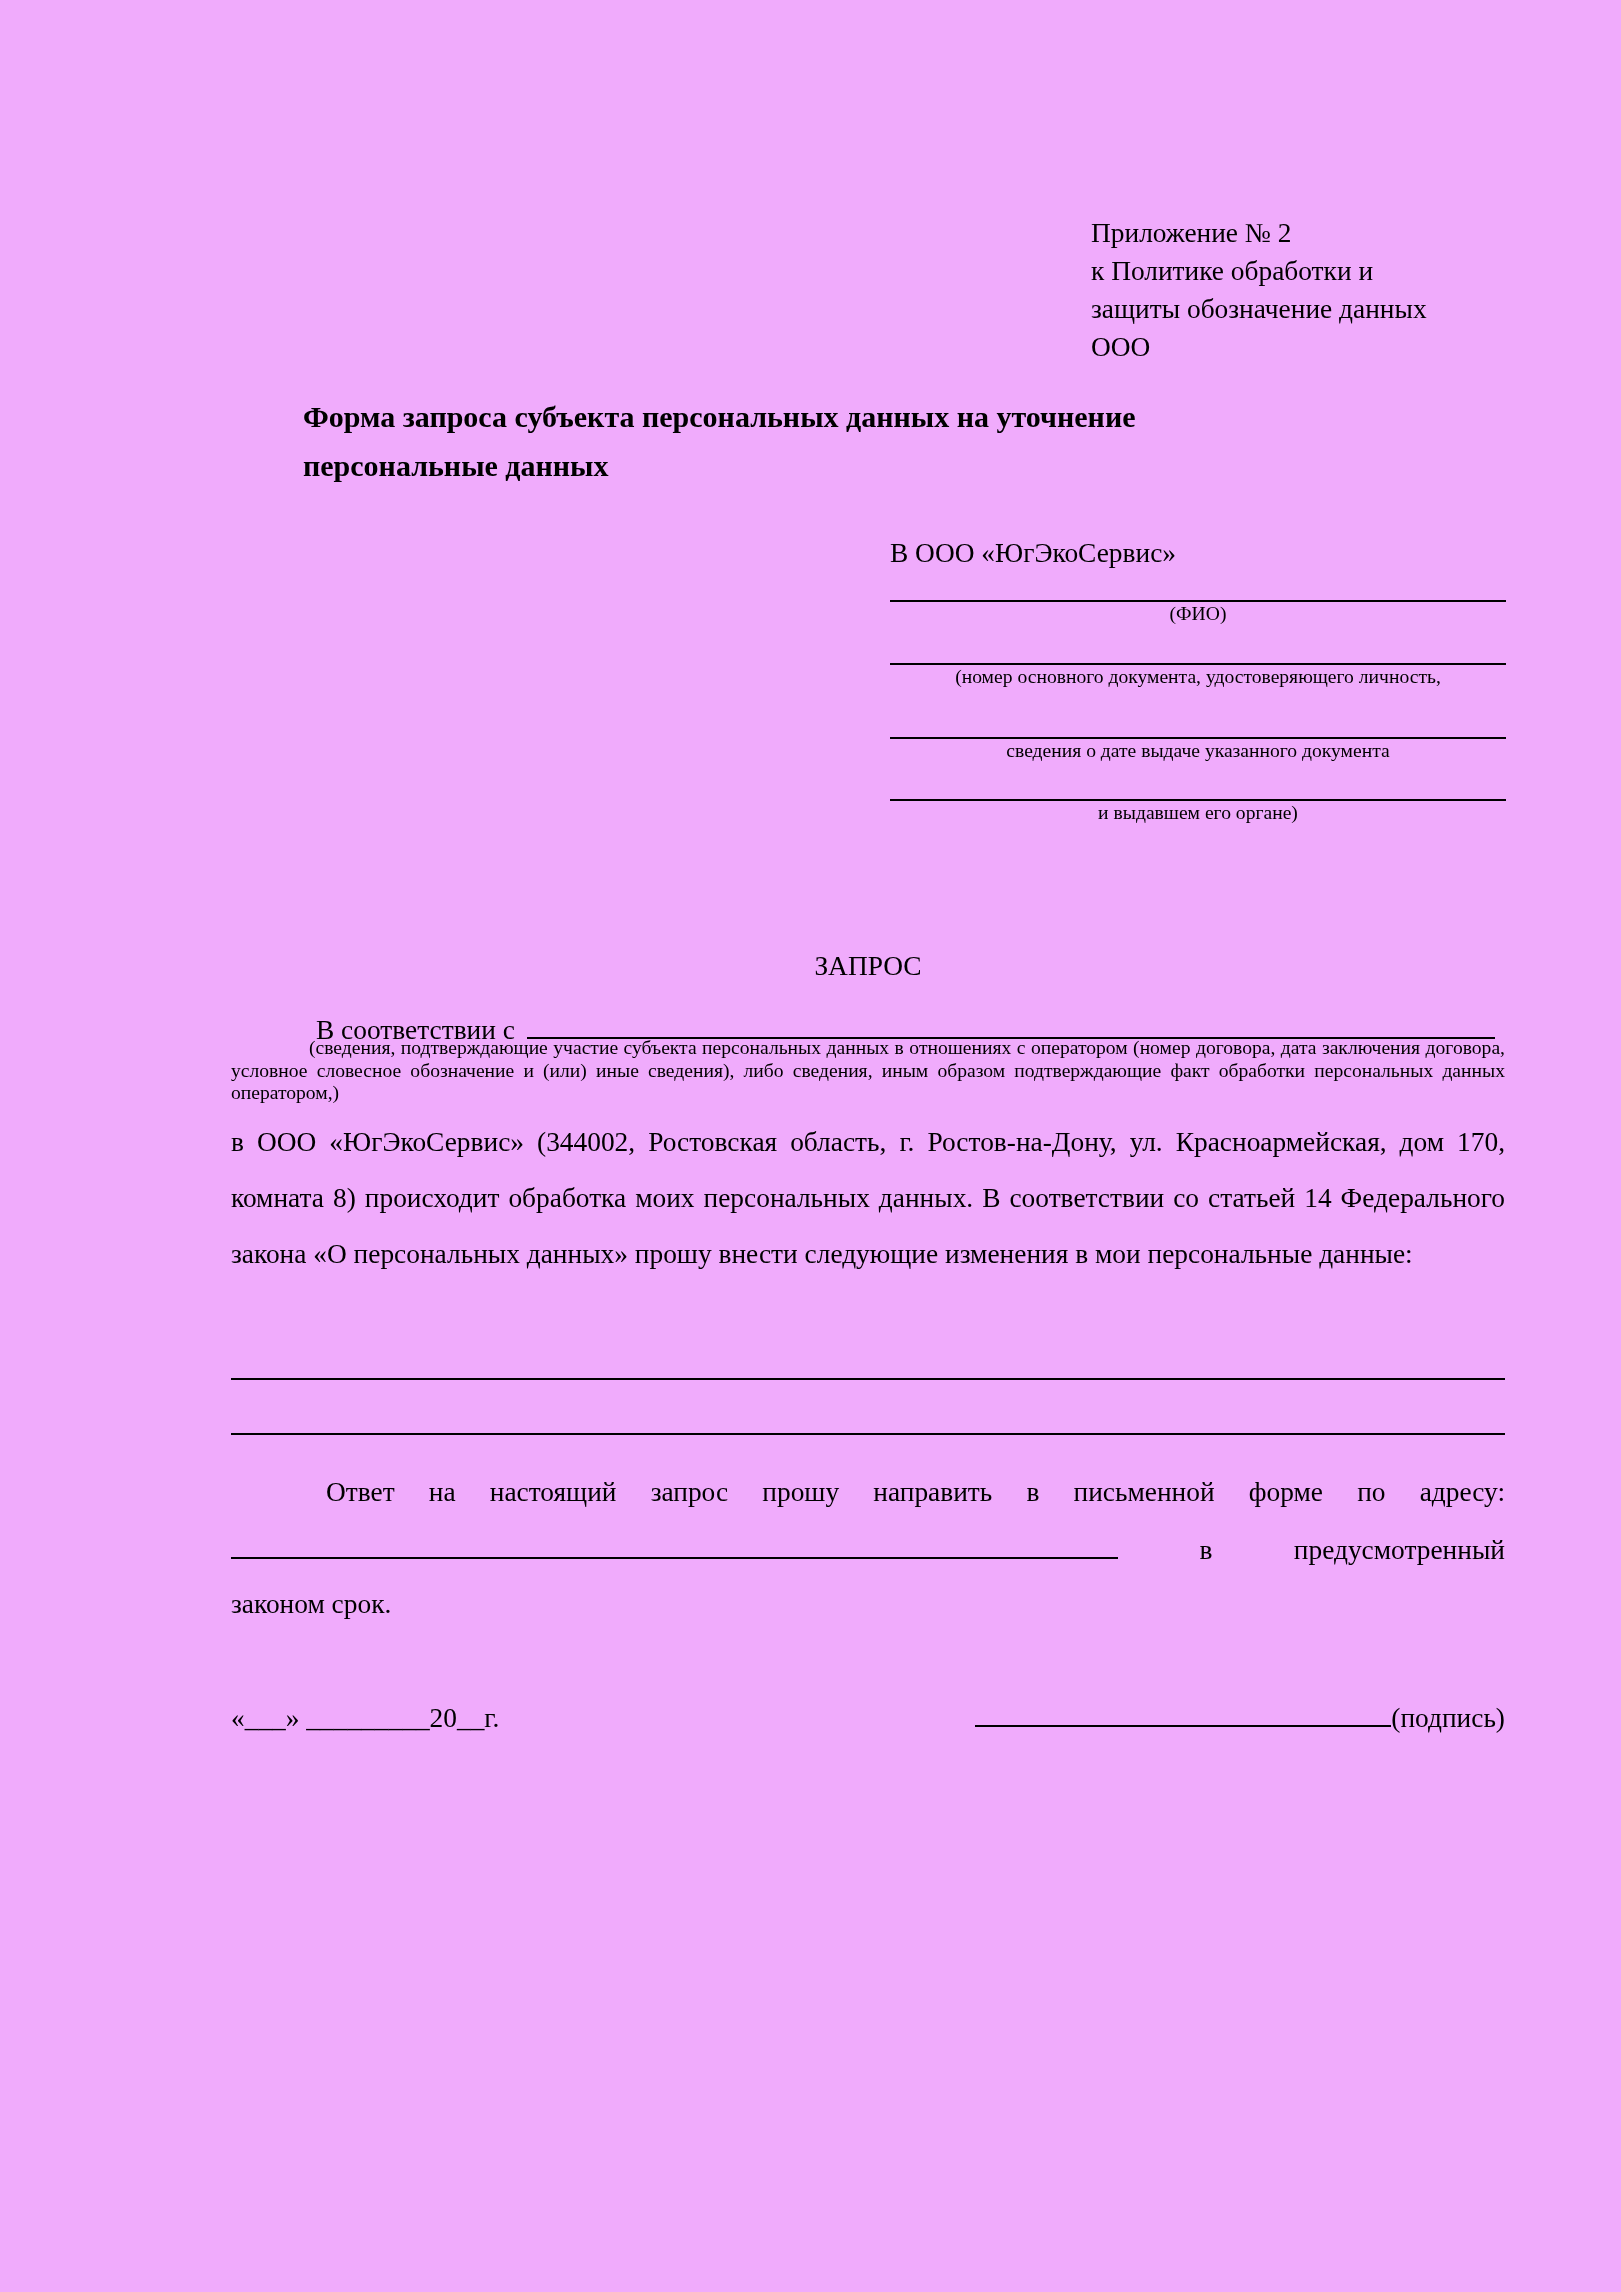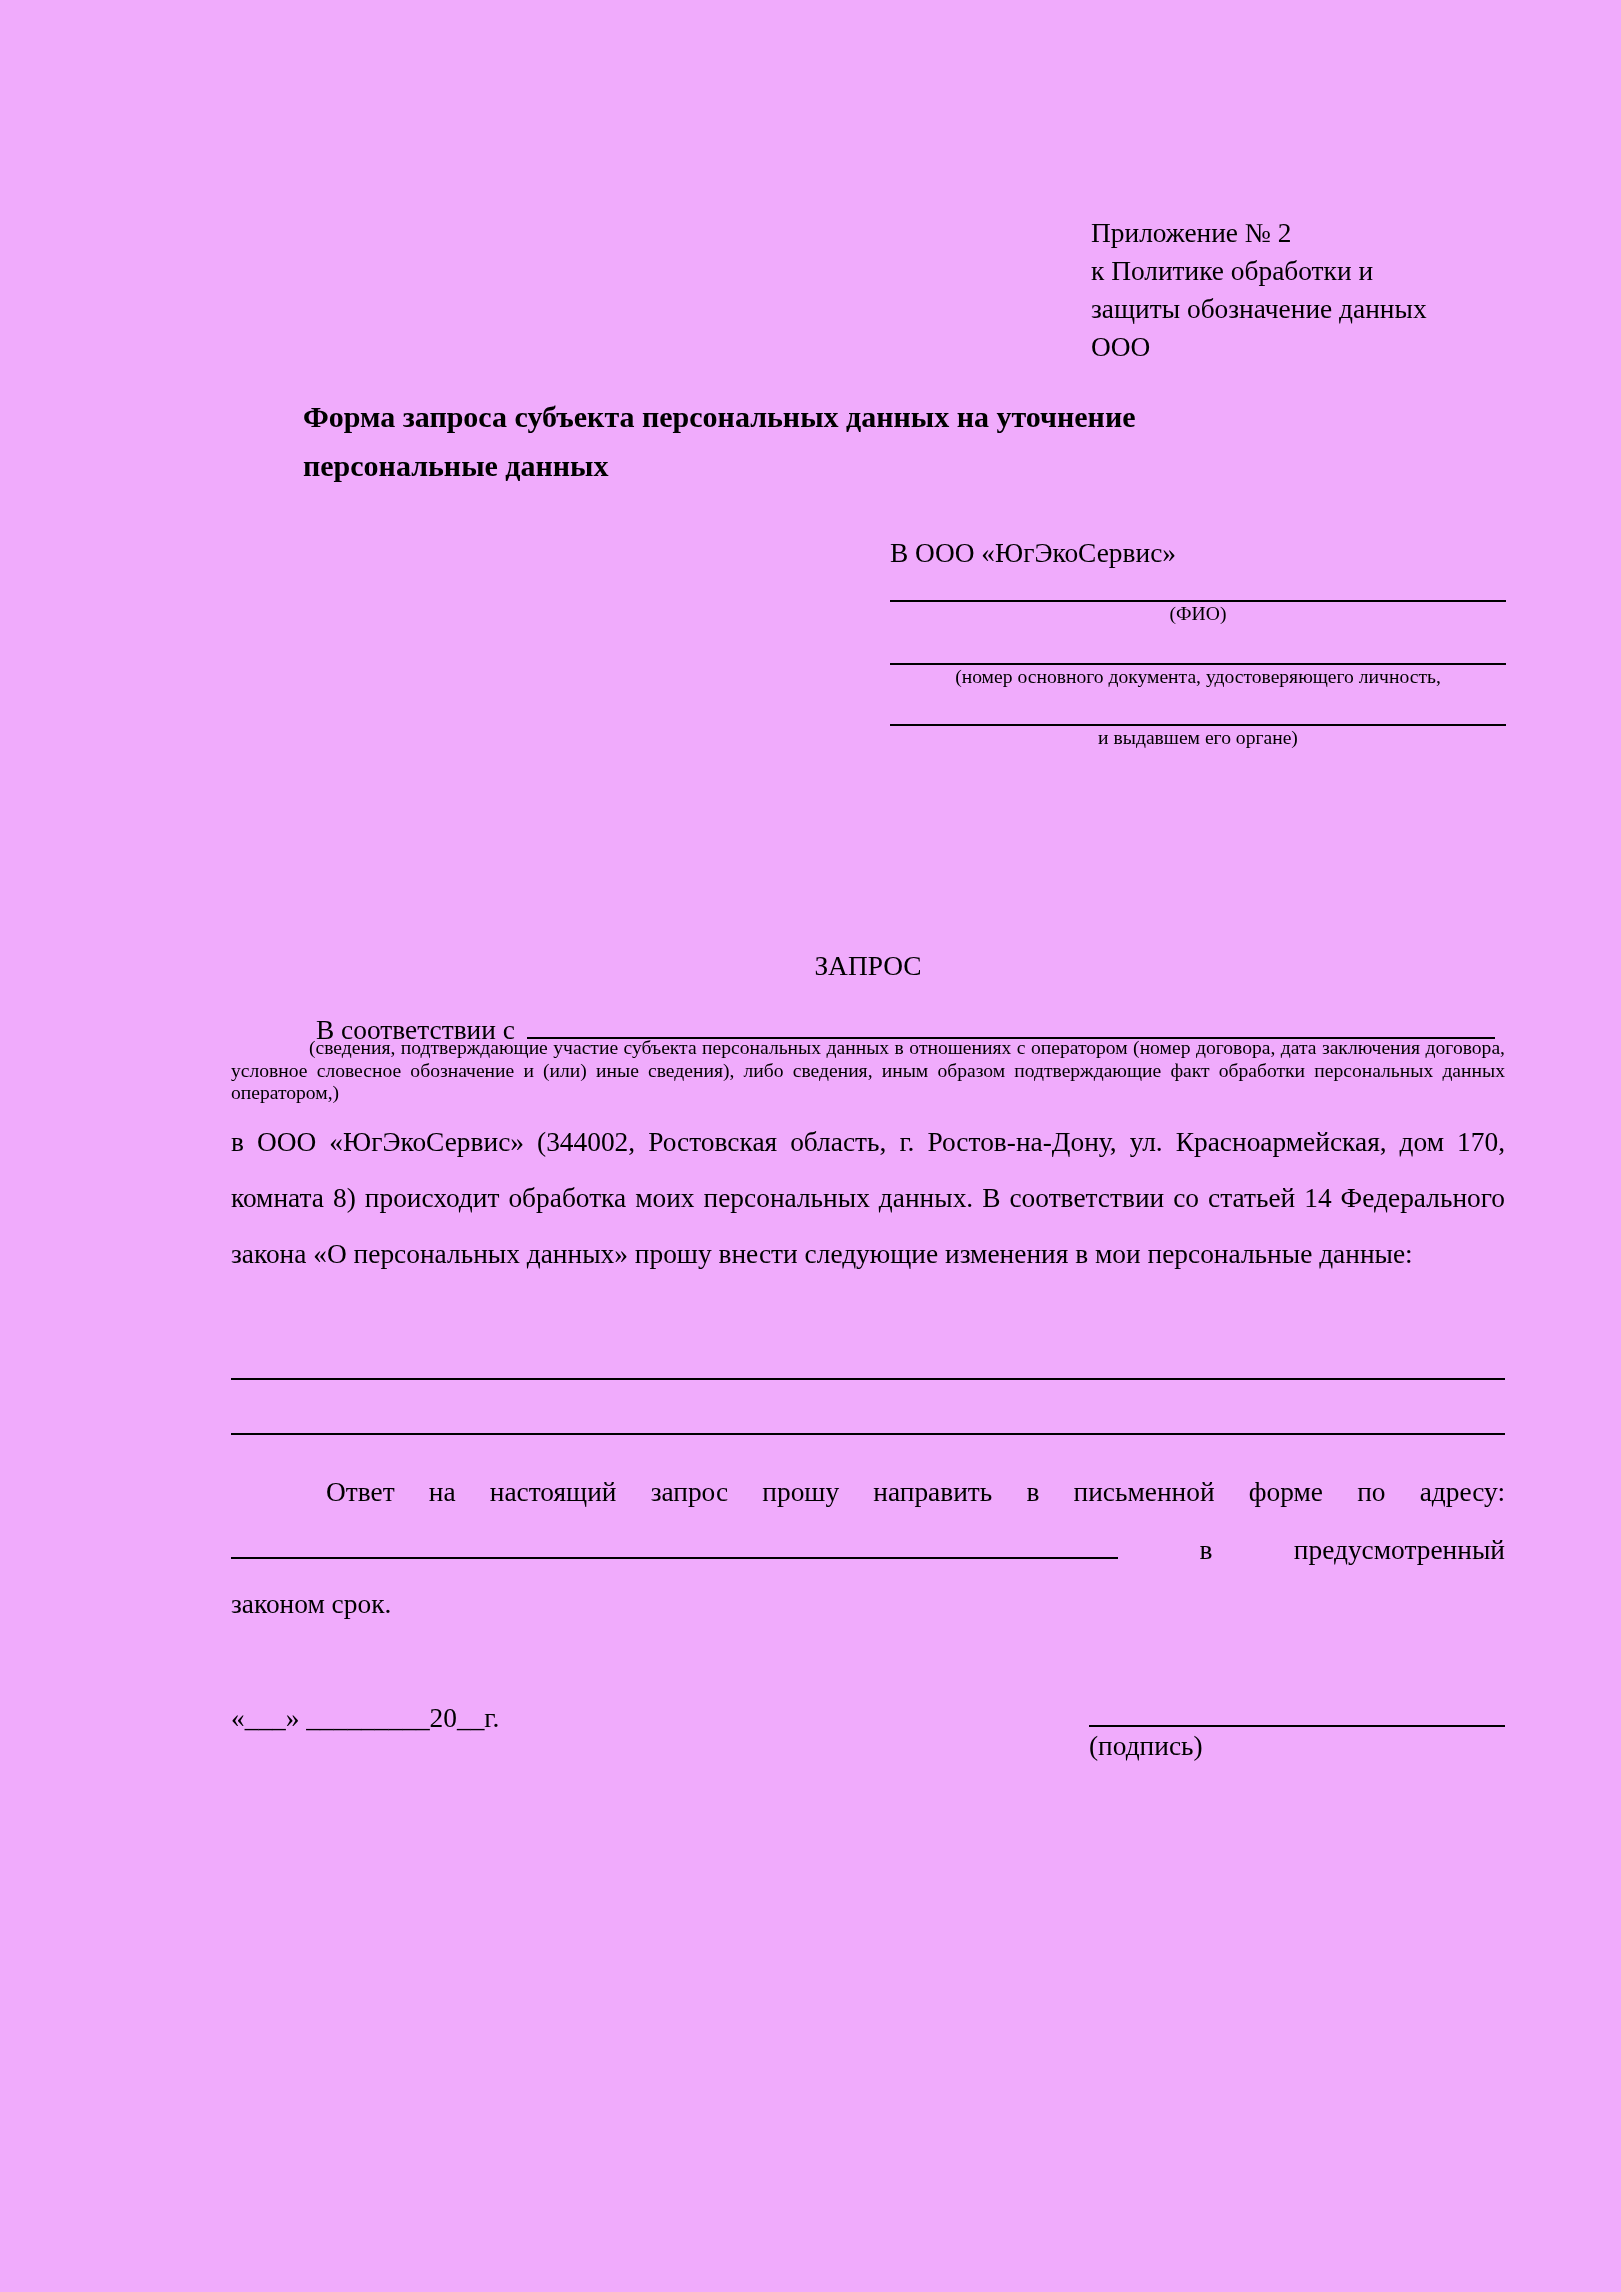--- a/index.html
+++ b/index.html
@@ -154,21 +154,20 @@
     top: 1692px;
     width: 1274px;
     display: flex;
     justify-content: space-between;
     align-items: baseline;
     line-height: 39px;
   }
   .sign-right {
     display: flex;
     align-items: baseline;
-    flex-direction: column;
   }
   .signature-blank {
     width: 416px;
     height: 33px;
     border-bottom: 2px solid #000000;
   }
 </style>
 </head>
 <body>
 
@@ -192,20 +191,24 @@
     <div>
       <div class="blank blank-1"></div>
       <div class="field-caption">(ФИО)</div>
     </div>
 
     <div>
       <div class="blank blank-2"></div>
       <div class="field-caption">(номер основного документа, удостоверяющего личность,</div>
     </div>
 
+    <div>
+      <div class="blank blank-3"></div>
+      <div class="field-caption">сведения о дате выдаче указанного документа</div>
+    </div>
 
     <div>
       <div class="blank blank-4"></div>
       <div class="field-caption">и выдавшем его органе)</div>
     </div>
   </div>
 
   <div class="request-heading">ЗАПРОС</div>
 
   <div class="accordance-row">

